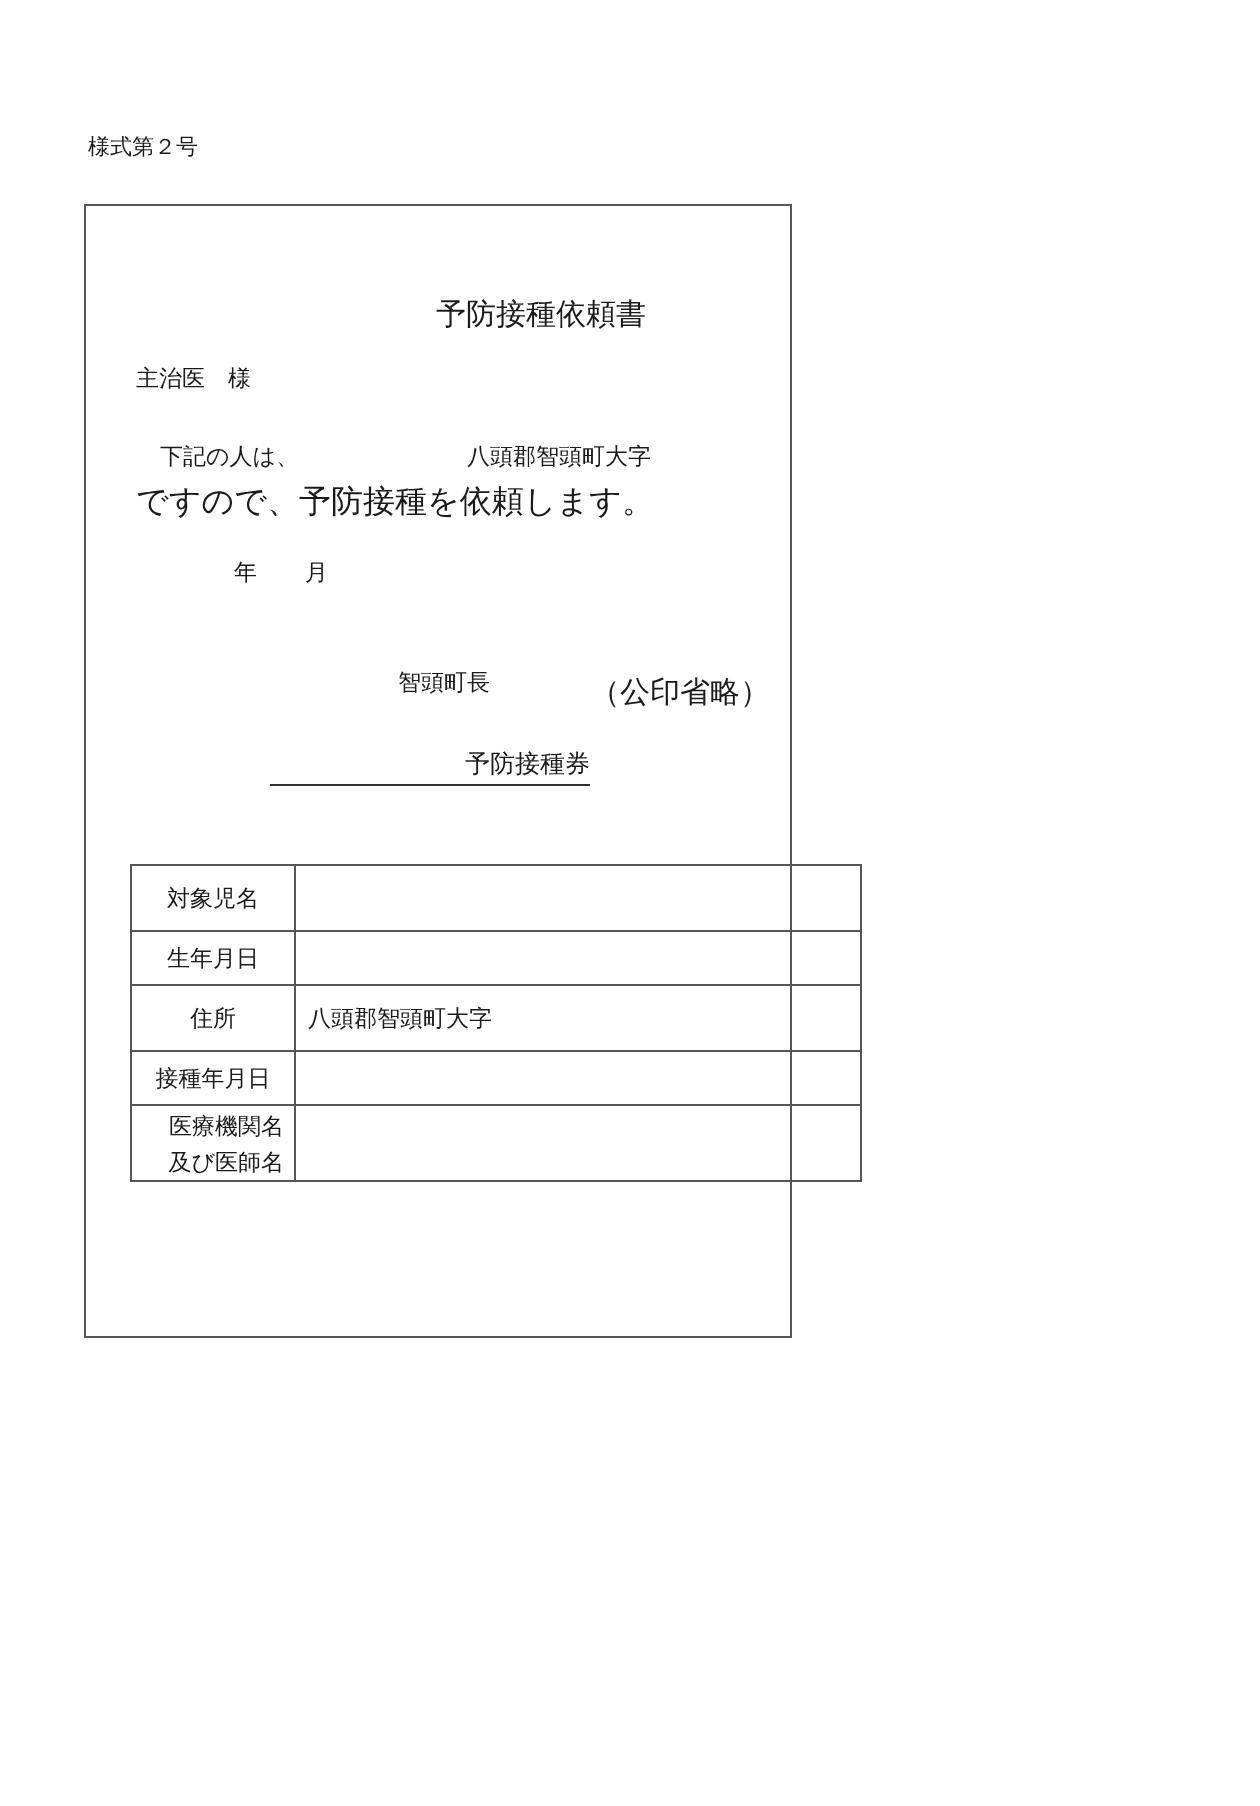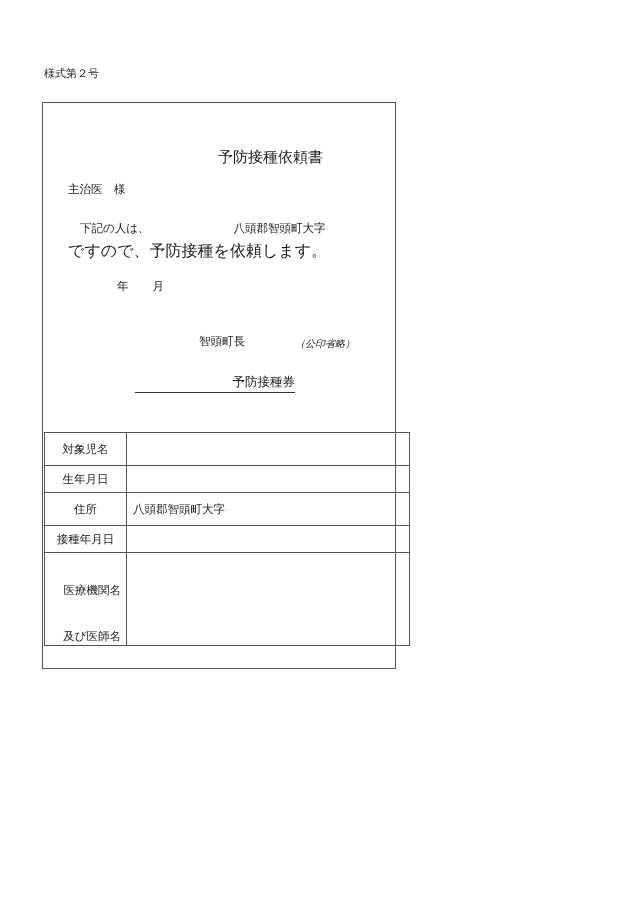--- a/index.html
+++ b/index.html
@@ -15,39 +15,39 @@
       border: 1px solid #555;
     }
     .title { left: 218px; top: 148px; font-size: 15px; }
     .addressee { left: 68px; top: 182px; font-size: 11.5px; }
     .body1 { left: 80px; top: 221px; font-size: 11.5px; }
     .body1 .gap { display: inline-block; width: 84px; }
     .body2 { left: 68px; top: 241px; font-size: 16px; }
     .date { left: 117px; top: 279px; font-size: 11.5px; }
     .date .gap { display: inline-block; width: 24px; }
     .mayor { left: 199px; top: 334px; font-size: 11.5px; }
-    .seal { left: 295px; top: 337px; font-size: 10px; font-style: italic; }
+    .seal { left: 295px; top: 337px; font-size: 15px; }
     .ticket {
       left: 135px; top: 374px; width: 160px; text-align: right;
       font-size: 12.5px; border-bottom: 1px solid #333; padding-bottom: 1px;
     }
     table.info {
-      position: absolute; left: 44px; top: 432px; width: 366px;
+      position: absolute; left: 65px; top: 432px; width: 366px;
       border-collapse: collapse; font-size: 11.5px;
     }
     table.info td { border: 1px solid #555; padding: 0; }
     table.info td.label { width: 81px; text-align: center; }
     table.info td.value { padding-left: 6px; }
     .r0 { height: 33px; }
     .r1 { height: 27px; }
     .r2 { height: 33px; }
     .r3 { height: 33px; }
     .r4 { height: 27px; }
     .r5 { height: 38px; }
-    .ml { display: block; line-height: 18px; text-align: right; padding-right: 5px; margin-top: 28px; }
+    .ml { display: block; line-height: 18px; text-align: right; padding-right: 5px; }
   </style>
 </head>
 <body>
 
 <div class="abs form-number">様式第２号</div>
 
 <div class="frame"></div>
 
 <div class="abs title">予防接種依頼書</div>
 

